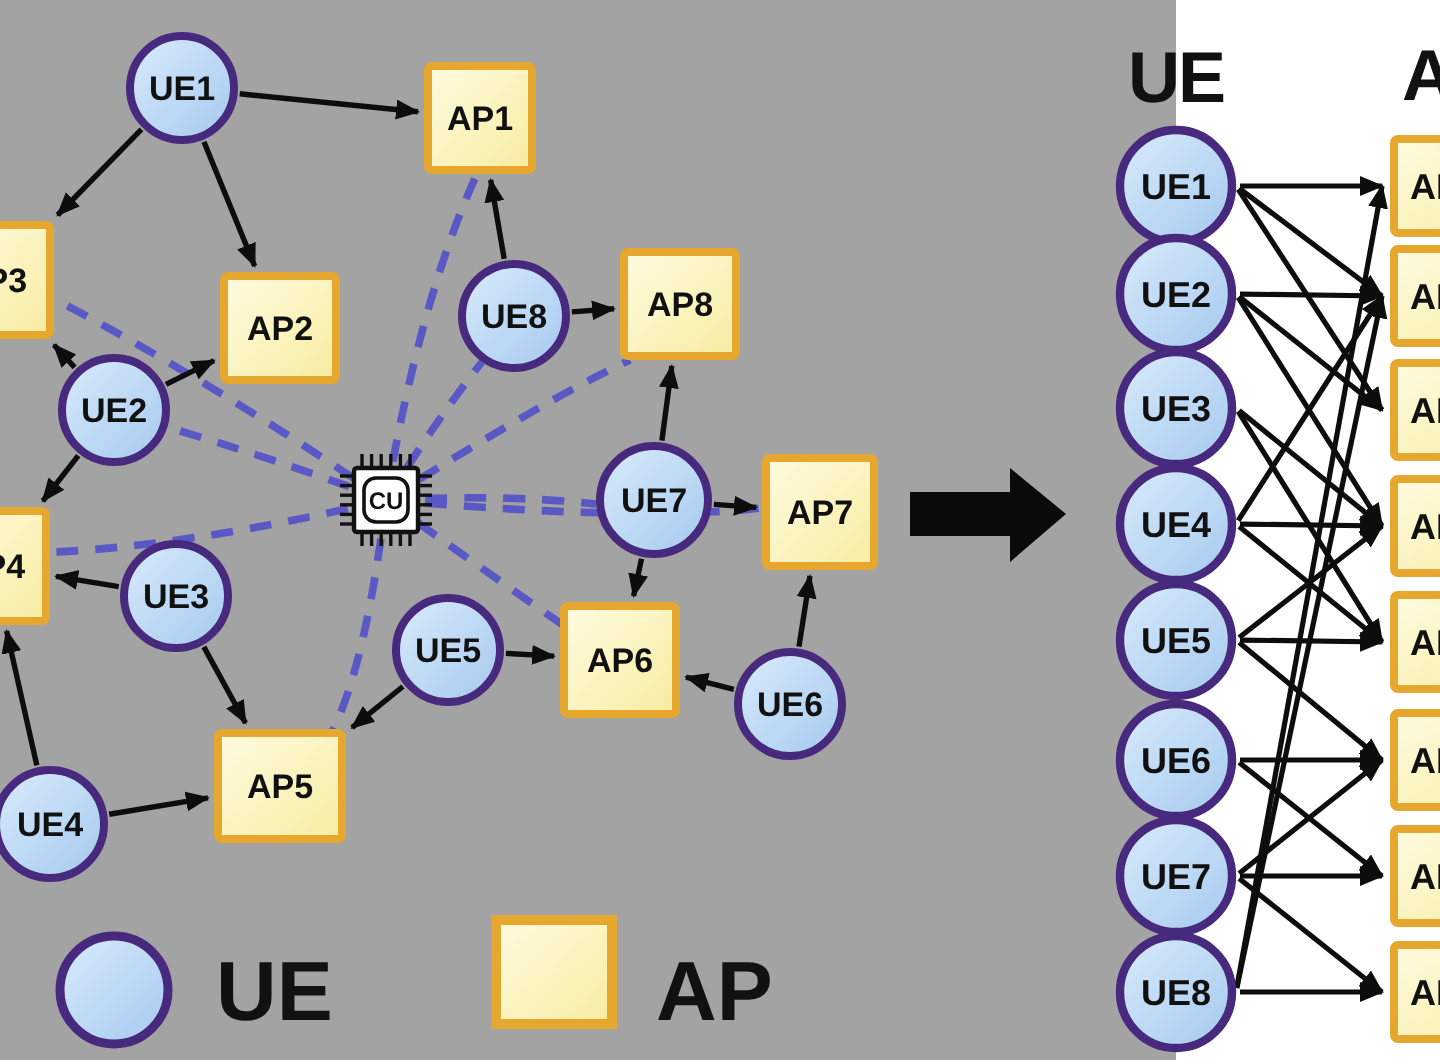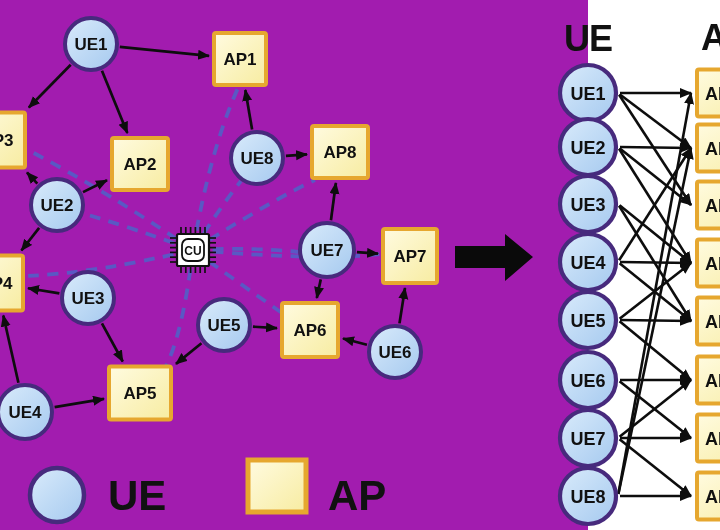--- a/index.html
+++ b/index.html
@@ -1,16 +1,16 @@
 <!DOCTYPE html>
 <html><head>
 <meta charset="utf-8">
 <style>
   html,body{margin:0;padding:0;background:#ffffff;overflow:hidden;}
-  #stage{width:588px;height:530px;position:relative;background:#a21caf;
+  #stage{width:588px;height:530px;position:relative;background:#a3a3a3;
          font-family:"Liberation Sans",sans-serif;}
   svg{display:block;}
   text{font-family:"Liberation Sans",sans-serif;fill:#111111;}
   .node-label{font-size:17px;font-weight:bold;}
   .node-label-right{font-size:18px;font-weight:bold;}
   .col-header{font-size:36px;font-weight:bold;letter-spacing:-1px;}
   .legend-label{font-size:42px;font-weight:bold;}
   .cu-label{font-size:12px;font-weight:bold;}
 </style>
 </head>

